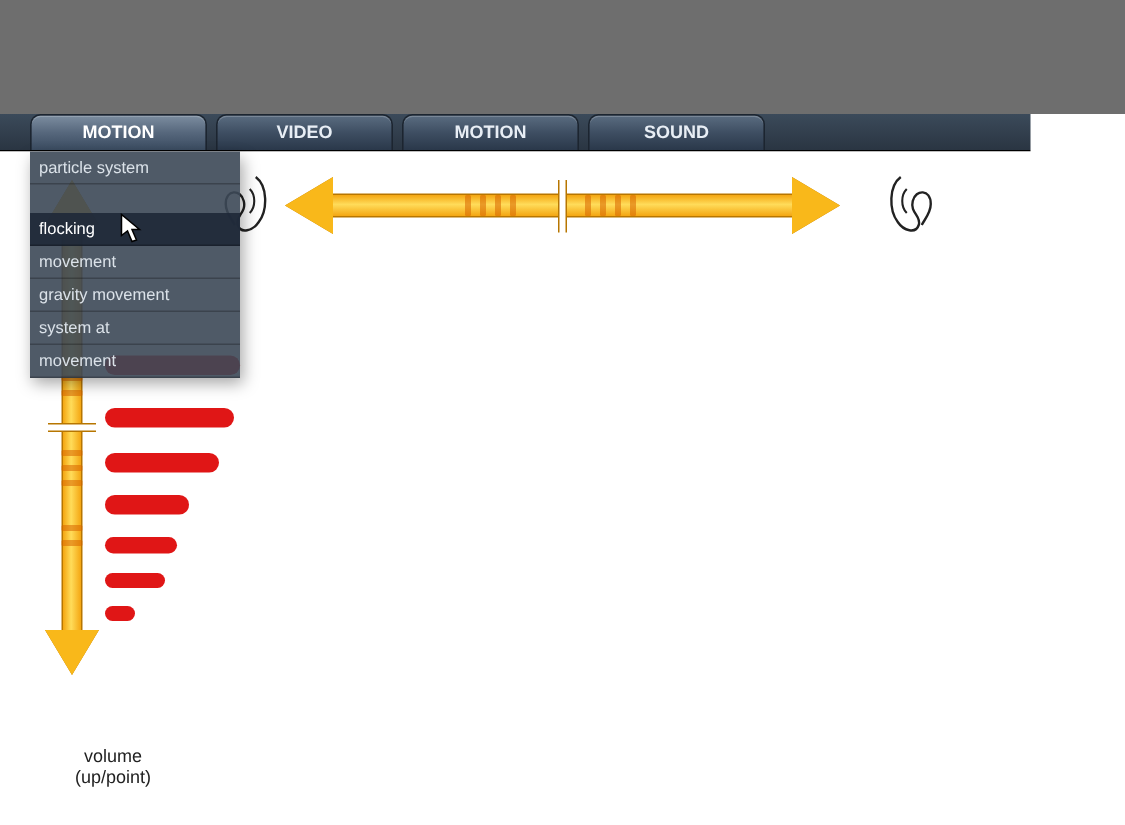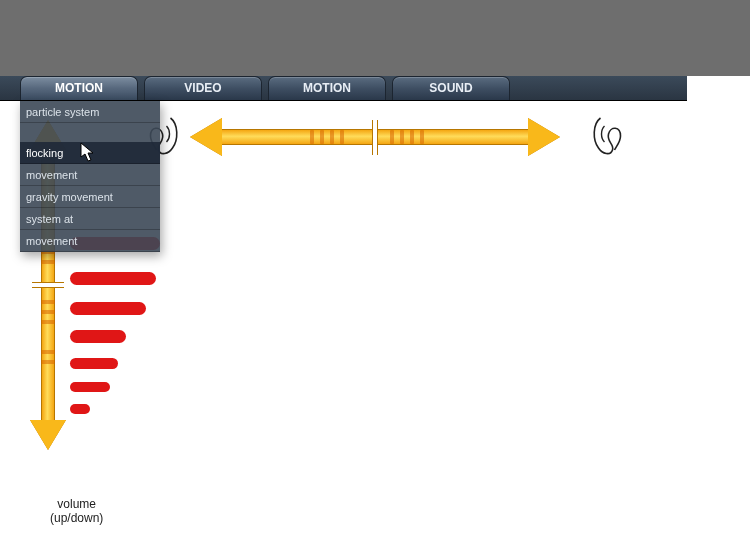--- a/index.html
+++ b/index.html
@@ -97,18 +97,18 @@
 <div class="redbar" style="left:70px; top:237px; width:90px;"></div>
 <div class="redbar" style="left:70px; top:272px; width:86px;"></div>
 <div class="redbar" style="left:70px; top:302px; width:76px;"></div>
 <div class="redbar" style="left:70px; top:330px; width:56px;"></div>
 <div class="redbar" style="left:70px; top:358px; width:48px; height:11px;"></div>
 <div class="redbar" style="left:70px; top:382px; width:40px; height:10px;"></div>
 <div class="redbar" style="left:70px; top:404px; width:20px; height:10px;"></div>
 
 <div class="volume-label">
   <span>volume</span><br>
-  <span>(up/down)</span>
+  <span>(up/point)</span>
 </div>
 
 <svg class="cursor" style="left:80px; top:142px;" width="18" height="22" viewBox="0 0 18 22">
   <path d="M1 1 L1 15 L5 12 L8 19 L11 18 L8 11 L13 11 Z" fill="#fff" stroke="#000" stroke-width="1"></path>
 </svg>
 
 </body></html>

